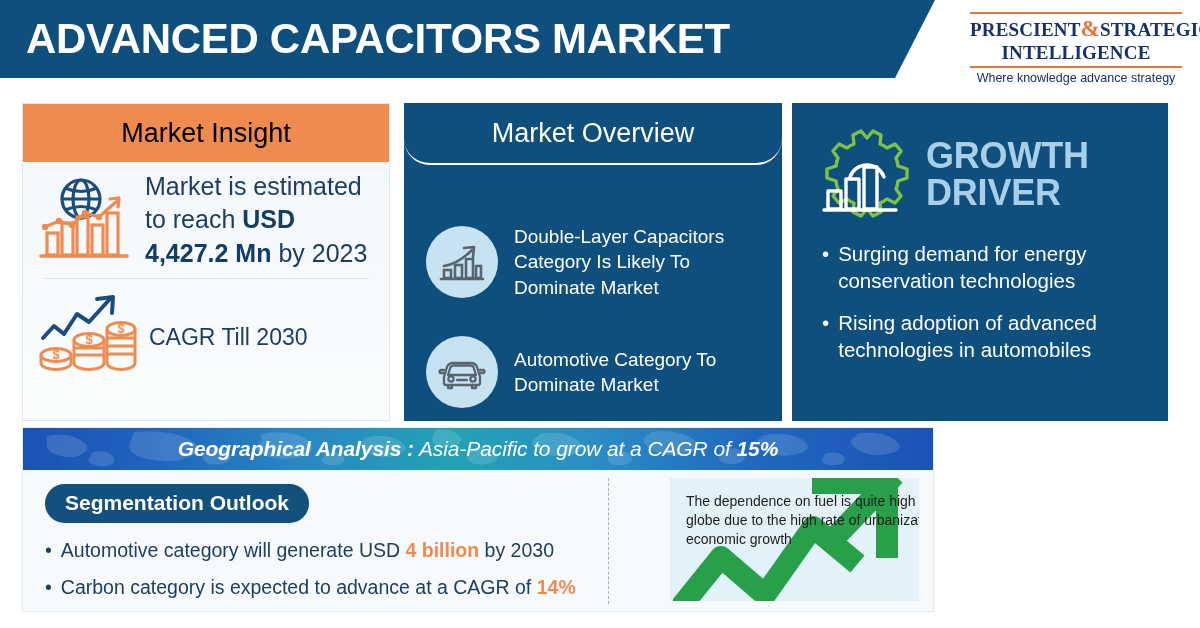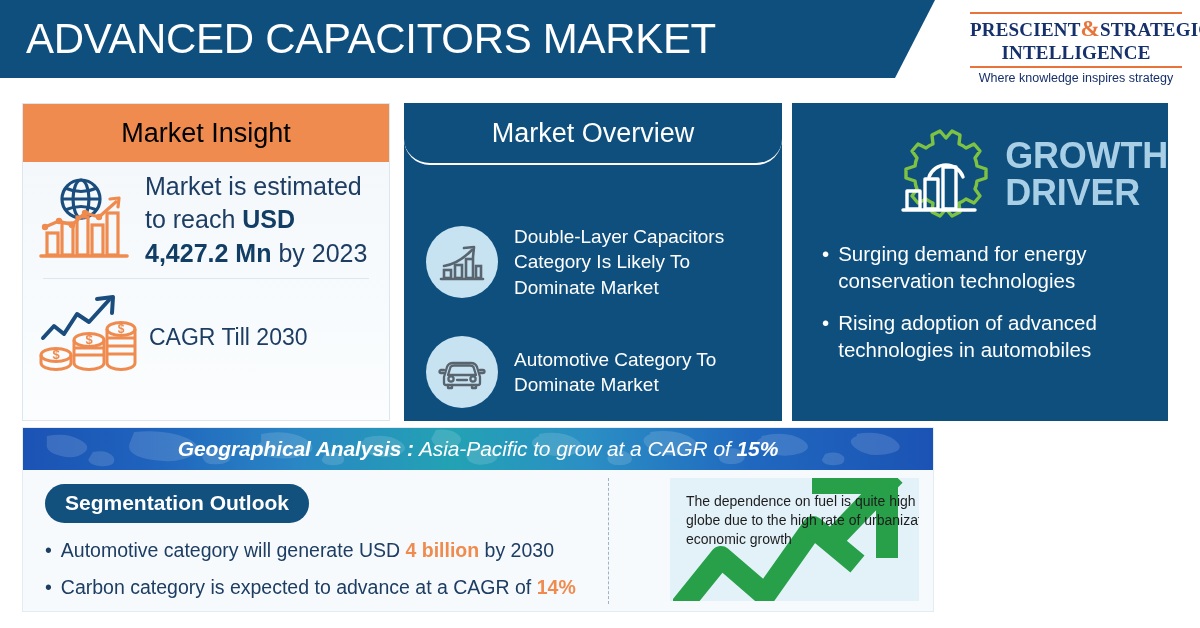--- a/index.html
+++ b/index.html
@@ -25,21 +25,21 @@
     left: 0; top: 0;
     width: 935px; height: 78px;
     background: #0e4f7d;
     clip-path: polygon(0 0, 935px 0, 895px 78px, 0 78px);
     display: flex;
     align-items: center;
   }
   .header-title {
     color: #ffffff;
     font-size: 42px;
-    font-weight: normal;
+    font-weight: bold;
     letter-spacing: -0.3px;
     padding-left: 26px;
     white-space: nowrap;
   }
 
   .logo-block {
     position: absolute;
     right: 18px; top: 12px;
     width: 212px;
     text-align: center;
@@ -162,21 +162,20 @@
     position: absolute;
     left: 792px; top: 103px;
     width: 376px; height: 318px;
     background: #0e4f7d;
   }
   .growth-head {
     display: flex;
     align-items: center;
     gap: 10px;
     padding: 22px 0 0 26px;
-    justify-content: flex-end;
   }
   .growth-title {
     color: #a9cfe6;
     font-size: 36px;
     font-weight: bold;
     line-height: 1.02;
     letter-spacing: -0.2px;
   }
   .growth-list {
     padding: 16px 22px 0 30px;
@@ -291,21 +290,21 @@
     <div class="header-title">ADVANCED CAPACITORS MARKET</div>
   </div>
 
   <div class="logo-block">
     <div class="logo-rule"></div>
     <div class="logo-line1">
       <span>PRESCIENT</span><span class="logo-amp">&amp;</span><span>STRATEGIC</span>
     </div>
     <div class="logo-line2">INTELLIGENCE</div>
     <div class="logo-rule"></div>
-    <div class="logo-tag">Where knowledge inspires strategy</div>
+    <div class="logo-tag">Where knowledge advance strategy</div>
   </div>
 
   <div class="panel-insight">
     <div class="insight-head">Market Insight</div>
     <div class="insight-body">
 
       <div class="insight-row">
         <span>
           <svg width="96" height="86" viewBox="0 0 96 86">
             <g fill="none" stroke="#1a4d7e" stroke-width="3.2">

